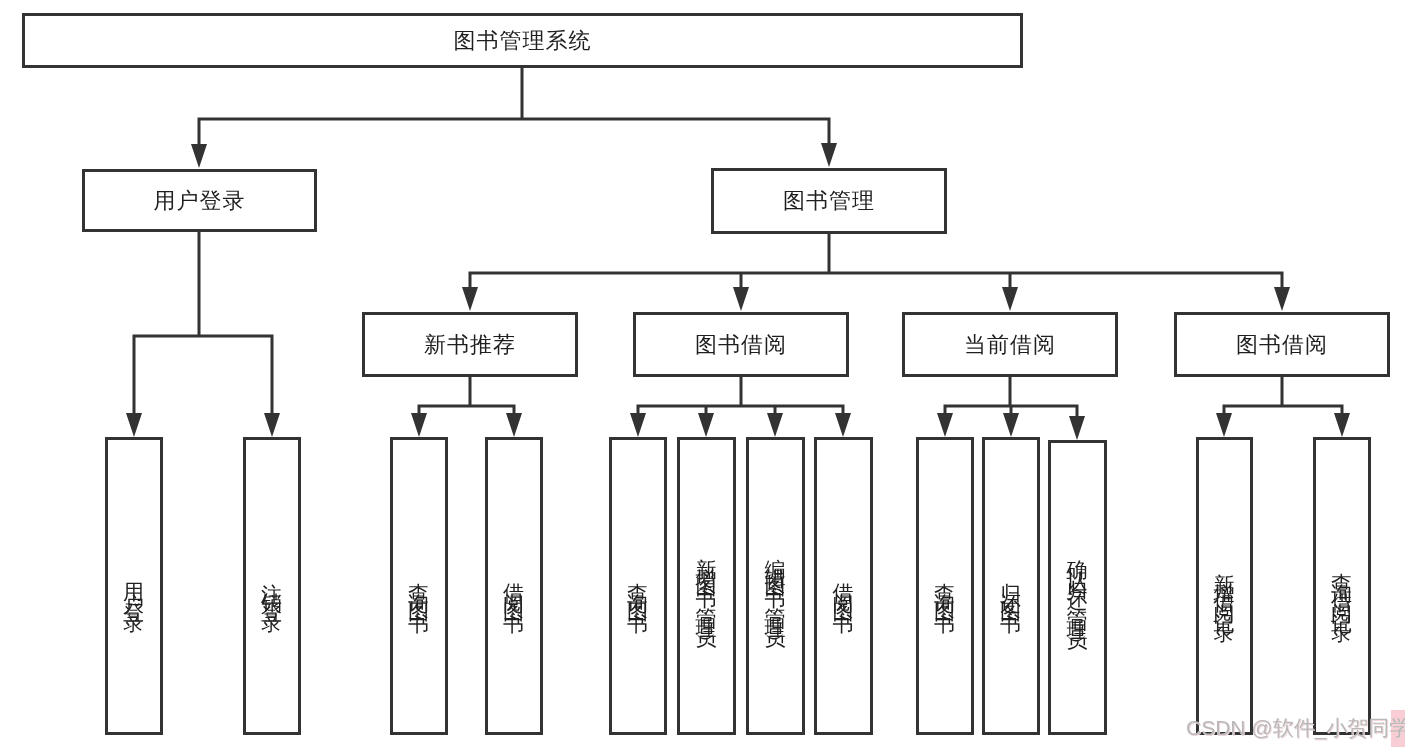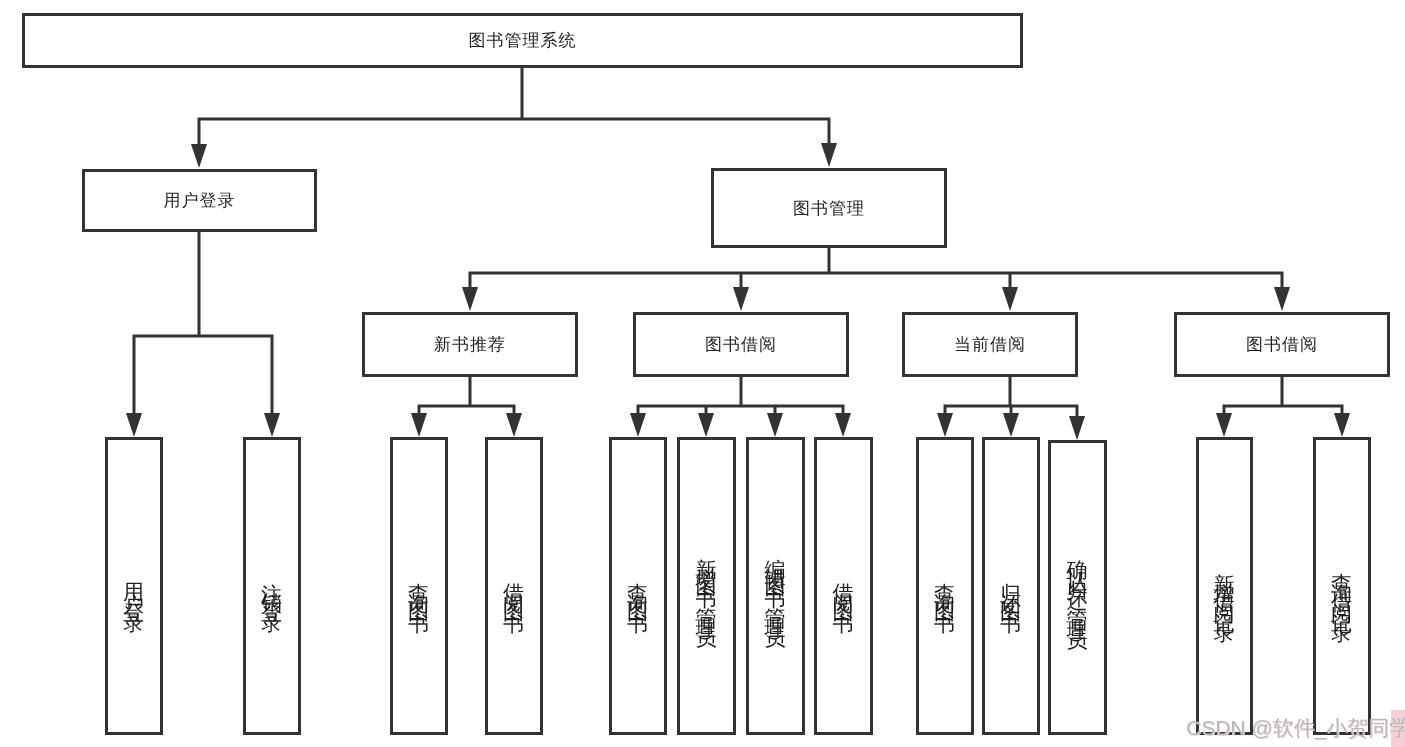--- a/index.html
+++ b/index.html
@@ -22,40 +22,40 @@
     box-sizing: border-box;
     background: #ffffff;
     border: 3px solid #333333;
     color: #1f1f1f;
     display: flex;
     align-items: center;
     justify-content: center;
     z-index: 2;
   }
   .h-label {
-    font-size: 17px;
+    font-size: 22px;
     letter-spacing: 1px;
     white-space: nowrap;
   }
   .v-label {
     writing-mode: vertical-rl;
     text-orientation: mixed;
     font-size: 21px;
     letter-spacing: 10px;
     line-height: 1;
   }
   
   .n-root   { left: 22px;   top: 13px;  width: 1001px; height: 55px; }
   
   .n-user   { left: 82px;   top: 169px; width: 235px;  height: 63px; }
-  .n-book   { left: 711px;  top: 168px; width: 236px;  height: 80px; }
+  .n-book   { left: 711px;  top: 168px; width: 236px;  height: 66px; }
   
   .n-g0     { left: 362px;  top: 312px; width: 216px;  height: 65px; }
   .n-g1     { left: 633px;  top: 312px; width: 216px;  height: 65px; }
-  .n-g2     { left: 902px;  top: 312px; width: 176px;  height: 65px; }
+  .n-g2     { left: 902px;  top: 312px; width: 216px;  height: 65px; }
   .n-g3     { left: 1174px; top: 312px; width: 216px;  height: 65px; }
   
   .leaf     { top: 437px; height: 298px; width: 58px; }
   .l-a0 { left: 105px; }
   .l-a1 { left: 243px; }
   .l-b0 { left: 390px; }
   .l-b1 { left: 485px; }
   .l-c0 { left: 609px; }
   .l-c1 { left: 677px; width: 59px; }
   .l-c2 { left: 746px; width: 59px; }

